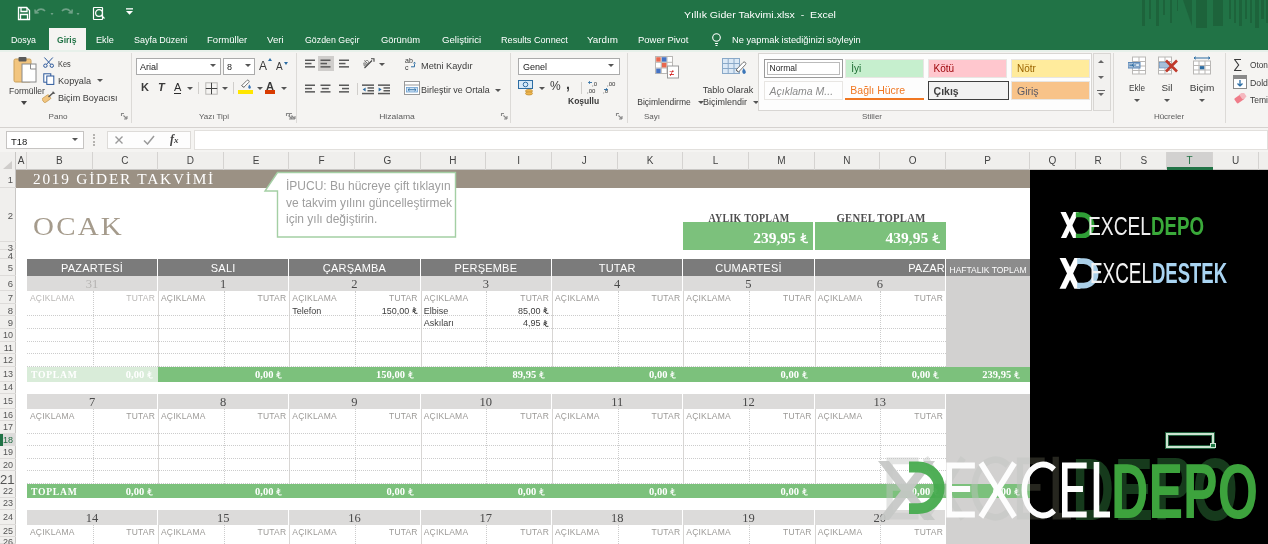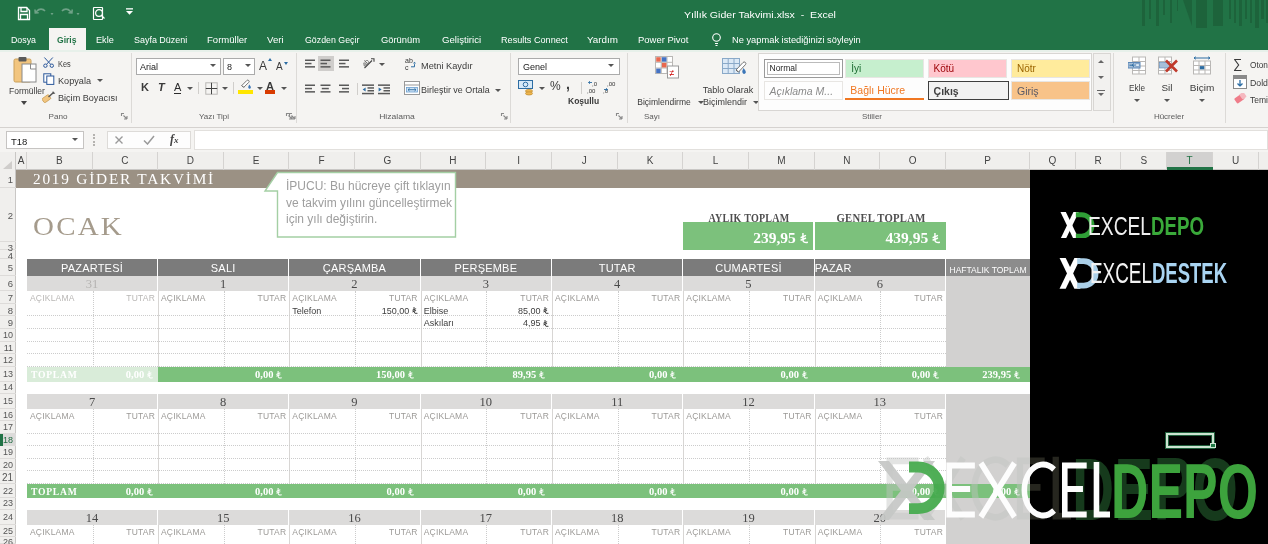--- a/index.html
+++ b/index.html
@@ -407,21 +407,21 @@
 <div class="ab" style="left:0;top:354.3px;width:16px;height:12.699999999999989px;background:transparent;border-bottom:1px solid #dddbd9;color:#555;font-size:9px;text-align:right;padding:1.1px 3px 0 0">12</div>
 <div class="ab" style="left:0;top:367px;width:16px;height:14.5px;background:transparent;border-bottom:1px solid #dddbd9;color:#555;font-size:9px;text-align:right;padding:2.0px 3px 0 0">13</div>
 <div class="ab" style="left:0;top:381.5px;width:16px;height:12.0px;background:transparent;border-bottom:1px solid #dddbd9;color:#555;font-size:9px;text-align:right;padding:0.8px 3px 0 0">14</div>
 <div class="ab" style="left:0;top:393.5px;width:16px;height:15.0px;background:transparent;border-bottom:1px solid #dddbd9;color:#555;font-size:9px;text-align:right;padding:2.2px 3px 0 0">15</div>
 <div class="ab" style="left:0;top:408.5px;width:16px;height:12.5px;background:transparent;border-bottom:1px solid #dddbd9;color:#555;font-size:9px;text-align:right;padding:1.0px 3px 0 0">16</div>
 <div class="ab" style="left:0;top:421px;width:16px;height:12.600000000000023px;background:transparent;border-bottom:1px solid #dddbd9;color:#555;font-size:9px;text-align:right;padding:1.1px 3px 0 0">17</div>
 <div class="ab" style="left:0;top:433.6px;width:16px;height:12.599999999999966px;background:#dcdbda;border-bottom:1px solid #dddbd9;color:#1e6a40;font-size:9px;text-align:right;padding:1.0px 3px 0 0">18</div>
 <div class="ab" style="left:0;top:433.6px;width:2.5px;height:12.599999999999966px;background:#217346"></div>
 <div class="ab" style="left:0;top:446.2px;width:16px;height:12.600000000000023px;background:transparent;border-bottom:1px solid #dddbd9;color:#555;font-size:9px;text-align:right;padding:1.1px 3px 0 0">19</div>
 <div class="ab" style="left:0;top:458.8px;width:16px;height:12.599999999999966px;background:transparent;border-bottom:1px solid #dddbd9;color:#555;font-size:9px;text-align:right;padding:1.0px 3px 0 0">20</div>
-<div class="ab" style="left:0;top:471.4px;width:16px;height:12.600000000000023px;background:transparent;border-bottom:1px solid #dddbd9;color:#555;font-size:10px;text-align:right;padding:1.1px 3px 0 0">21</div>
+<div class="ab" style="left:0;top:471.4px;width:16px;height:12.600000000000023px;background:transparent;border-bottom:1px solid #dddbd9;color:#555;font-size:13px;text-align:right;padding:1.1px 3px 0 0">21</div>
 <div class="ab" style="left:0;top:484px;width:16px;height:13.5px;background:transparent;border-bottom:1px solid #dddbd9;color:#555;font-size:9px;text-align:right;padding:1.5px 3px 0 0">22</div>
 <div class="ab" style="left:0;top:497.5px;width:16px;height:12.0px;background:transparent;border-bottom:1px solid #dddbd9;color:#555;font-size:9px;text-align:right;padding:0.8px 3px 0 0">23</div>
 <div class="ab" style="left:0;top:509.5px;width:16px;height:15.0px;background:transparent;border-bottom:1px solid #dddbd9;color:#555;font-size:9px;text-align:right;padding:2.2px 3px 0 0">24</div>
 <div class="ab" style="left:0;top:524.5px;width:16px;height:12.5px;background:transparent;border-bottom:1px solid #dddbd9;color:#555;font-size:9px;text-align:right;padding:1.0px 3px 0 0">25</div>
 <div class="ab" style="left:0;top:537px;width:16px;height:7px;background:transparent;border-bottom:1px solid #dddbd9;color:#555;font-size:9px;text-align:right;padding:0.0px 3px 0 0">26</div>
 <div class="ab" style="left:16px;top:170px;width:1014px;height:17.5px;background:#9b9184"></div>
 <div class="ab" style="left:33px;top:172px;font-size:14px;color:#fff;font-weight:400;letter-spacing:1.6px;font-family:'Liberation Serif',serif;white-space:nowrap;transform:scaleX(1.097);transform-origin:0 50%;">2019 GİDER TAKVİMİ</div>
 <div class="ab" style="left:33px;top:212px;font-size:26px;color:#a59b8c;font-weight:400;letter-spacing:2px;font-family:'Liberation Serif',serif;white-space:nowrap;transform:scaleX(1.114);transform-origin:0 50%;">OCAK</div>
 <div class="ab" style="left:648.5px;width:200px;text-align:center;top:209.5px;font-size:13px;color:#4f4f4f;font-weight:700;letter-spacing:0.3px;font-family:'Liberation Serif',serif;white-space:nowrap;transform:scaleX(0.772);transform-origin:50% 50%;">AYLIK TOPLAM</div>
 <div class="ab" style="left:780.5px;width:200px;text-align:center;top:209.5px;font-size:13px;color:#4f4f4f;font-weight:700;letter-spacing:0.3px;font-family:'Liberation Serif',serif;white-space:nowrap;transform:scaleX(0.822);transform-origin:50% 50%;">GENEL TOPLAM</div>
@@ -442,21 +442,21 @@
 <svg class="ab" style="left:262px;top:171px" width="195" height="68" viewBox="0 0 195 68">
 <path d="M15.5 1.5 H193.5 V66 H15.5 V20 L3 20 Z" fill="#fff" stroke="#a4cfa4" stroke-width="1.4"></path>
   </svg>
 <div class="ab" style="left:286px;top:178px;font-size:12px;color:#9e9e9e;line-height:16.5px;white-space:nowrap">İPUCU: Bu hücreye çift tıklayın<br>ve takvim yılını güncelleştirmek<br>için yılı değiştirin.</div>
 <div class="ab" style="left:27px;top:258.5px;width:130px;height:17.0px;background:#7b7b7b;color:#fff;font-size:11px;text-align:center;padding-top:3.5px;letter-spacing:.2px">PAZARTESİ</div>
 <div class="ab" style="left:158px;top:258.5px;width:130.3px;height:17.0px;background:#7b7b7b;color:#fff;font-size:11px;text-align:center;padding-top:3.5px;letter-spacing:.2px">SALI</div>
 <div class="ab" style="left:289.3px;top:258.5px;width:130.39999999999998px;height:17.0px;background:#7b7b7b;color:#fff;font-size:11px;text-align:center;padding-top:3.5px;letter-spacing:.2px">ÇARŞAMBA</div>
 <div class="ab" style="left:420.7px;top:258.5px;width:130.3px;height:17.0px;background:#7b7b7b;color:#fff;font-size:11px;text-align:center;padding-top:3.5px;letter-spacing:.2px">PERŞEMBE</div>
 <div class="ab" style="left:552px;top:258.5px;width:130.29999999999995px;height:17.0px;background:#7b7b7b;color:#fff;font-size:11px;text-align:center;padding-top:3.5px;letter-spacing:.2px">TUTAR</div>
 <div class="ab" style="left:683.3px;top:258.5px;width:130.4000000000001px;height:17.0px;background:#7b7b7b;color:#fff;font-size:11px;text-align:center;padding-top:3.5px;letter-spacing:.2px">CUMARTESİ</div>
-<div class="ab" style="left:814.7px;top:258.5px;width:130.29999999999995px;height:17.0px;background:#7b7b7b;color:#fff;font-size:11px;text-align:left;padding-top:3.5px;letter-spacing:.2px">PAZAR</div>
+<div class="ab" style="left:814.7px;top:258.5px;width:130.29999999999995px;height:17.0px;background:#7b7b7b;color:#fff;font-size:11px;text-align:right;padding-top:3.5px;letter-spacing:.2px">PAZAR</div>
 <div class="ab" style="left:946px;top:258.5px;width:84px;height:17.0px;background:#8c8c8c;color:#fff;font-size:8.5px;text-align:center;padding-top:6px">HAFTALIK TOPLAM</div>
 <div class="ab" style="left:27px;top:275.5px;width:130px;height:15.0px;background:#dcdbda;color:#b5b3b1;font-size:12.5px;font-family:Liberation Serif,serif;text-align:center;padding-top:1px">31</div>
 <div class="ab" style="left:158px;top:275.5px;width:130.3px;height:15.0px;background:#dcdbda;color:#4a4a4a;font-size:12.5px;font-family:Liberation Serif,serif;text-align:center;padding-top:1px">1</div>
 <div class="ab" style="left:289.3px;top:275.5px;width:130.39999999999998px;height:15.0px;background:#dcdbda;color:#4a4a4a;font-size:12.5px;font-family:Liberation Serif,serif;text-align:center;padding-top:1px">2</div>
 <div class="ab" style="left:420.7px;top:275.5px;width:130.3px;height:15.0px;background:#dcdbda;color:#4a4a4a;font-size:12.5px;font-family:Liberation Serif,serif;text-align:center;padding-top:1px">3</div>
 <div class="ab" style="left:552px;top:275.5px;width:130.29999999999995px;height:15.0px;background:#dcdbda;color:#4a4a4a;font-size:12.5px;font-family:Liberation Serif,serif;text-align:center;padding-top:1px">4</div>
 <div class="ab" style="left:683.3px;top:275.5px;width:130.4000000000001px;height:15.0px;background:#dcdbda;color:#4a4a4a;font-size:12.5px;font-family:Liberation Serif,serif;text-align:center;padding-top:1px">5</div>
 <div class="ab" style="left:814.7px;top:275.5px;width:130.29999999999995px;height:15.0px;background:#dcdbda;color:#4a4a4a;font-size:12.5px;font-family:Liberation Serif,serif;text-align:center;padding-top:1px">6</div>
 <div class="ab" style="left:946px;top:275.5px;width:84px;height:15.0px;background:#d2d1d0"></div>
 <div class="ab" style="left:30px;top:293.0px;font-size:8.5px;color:#b9b7b5;letter-spacing:.2px">AÇIKLAMA</div>

